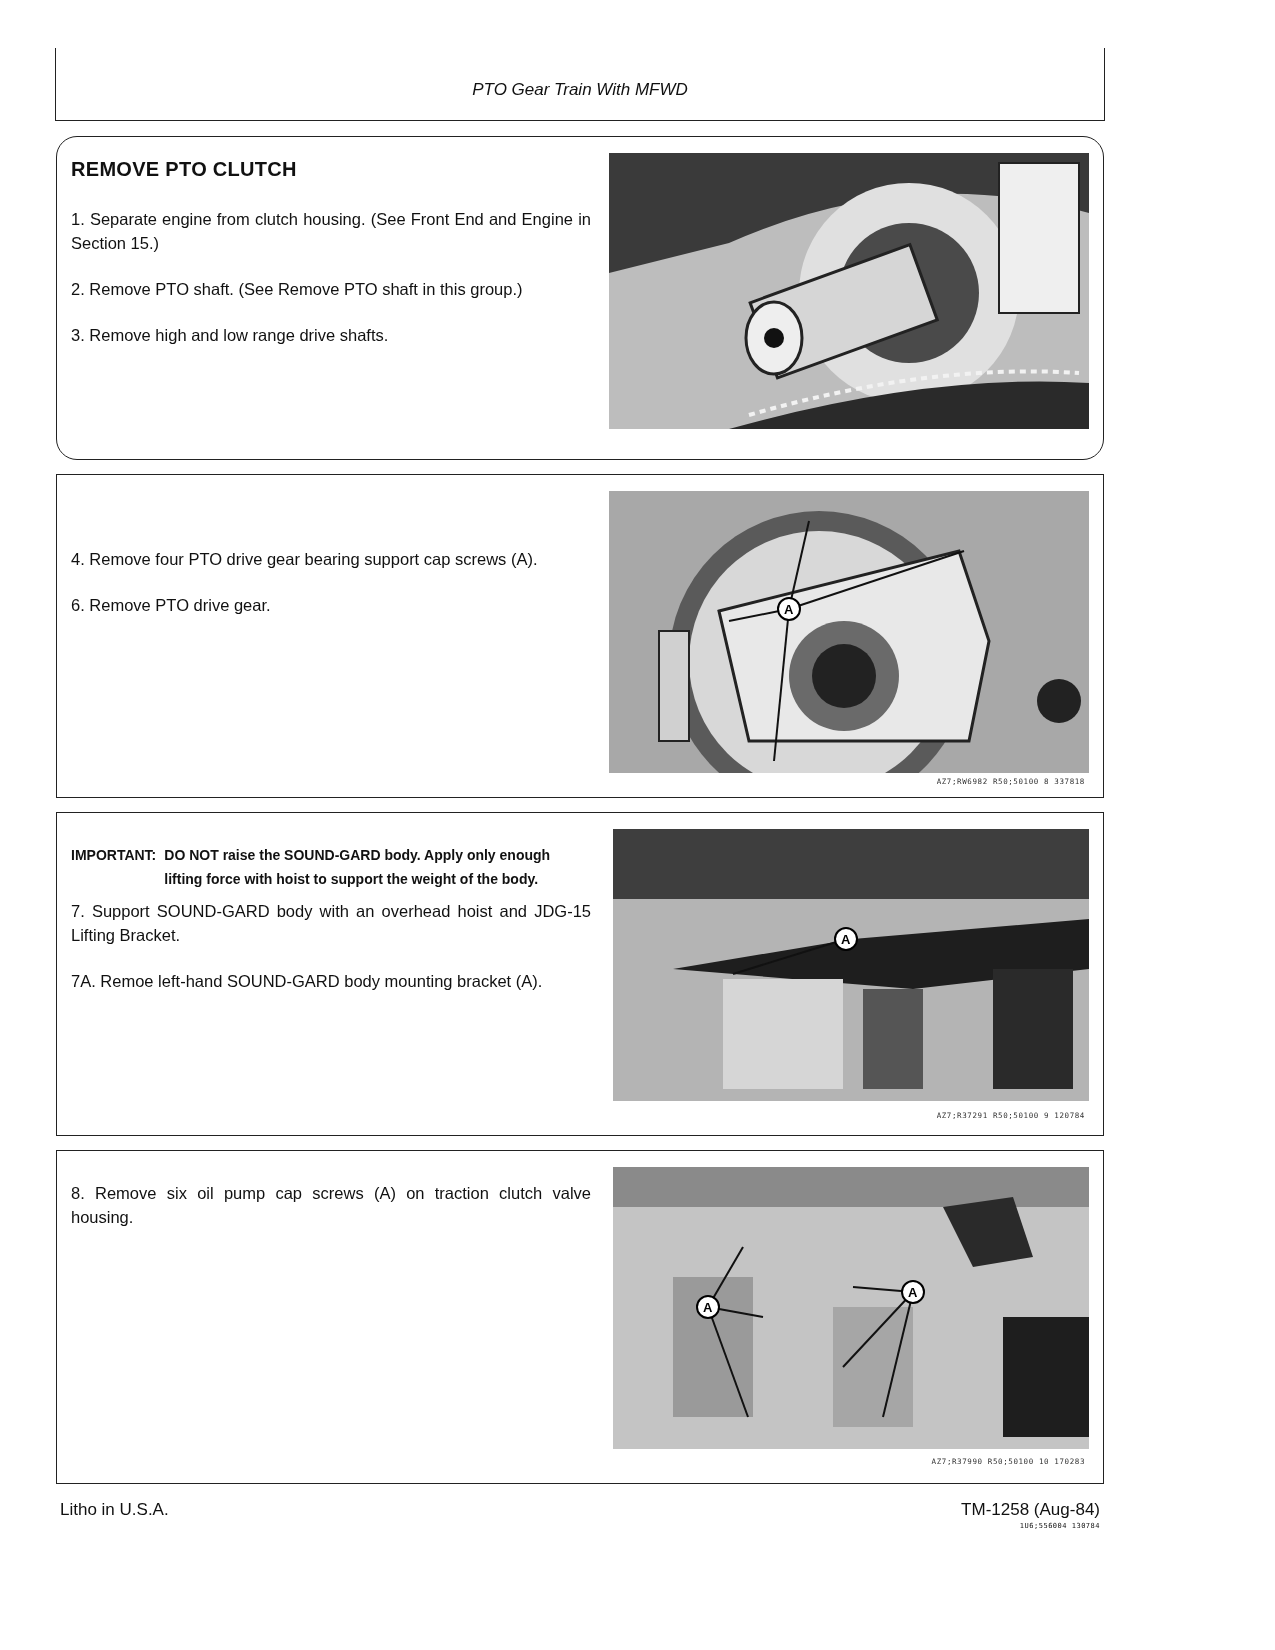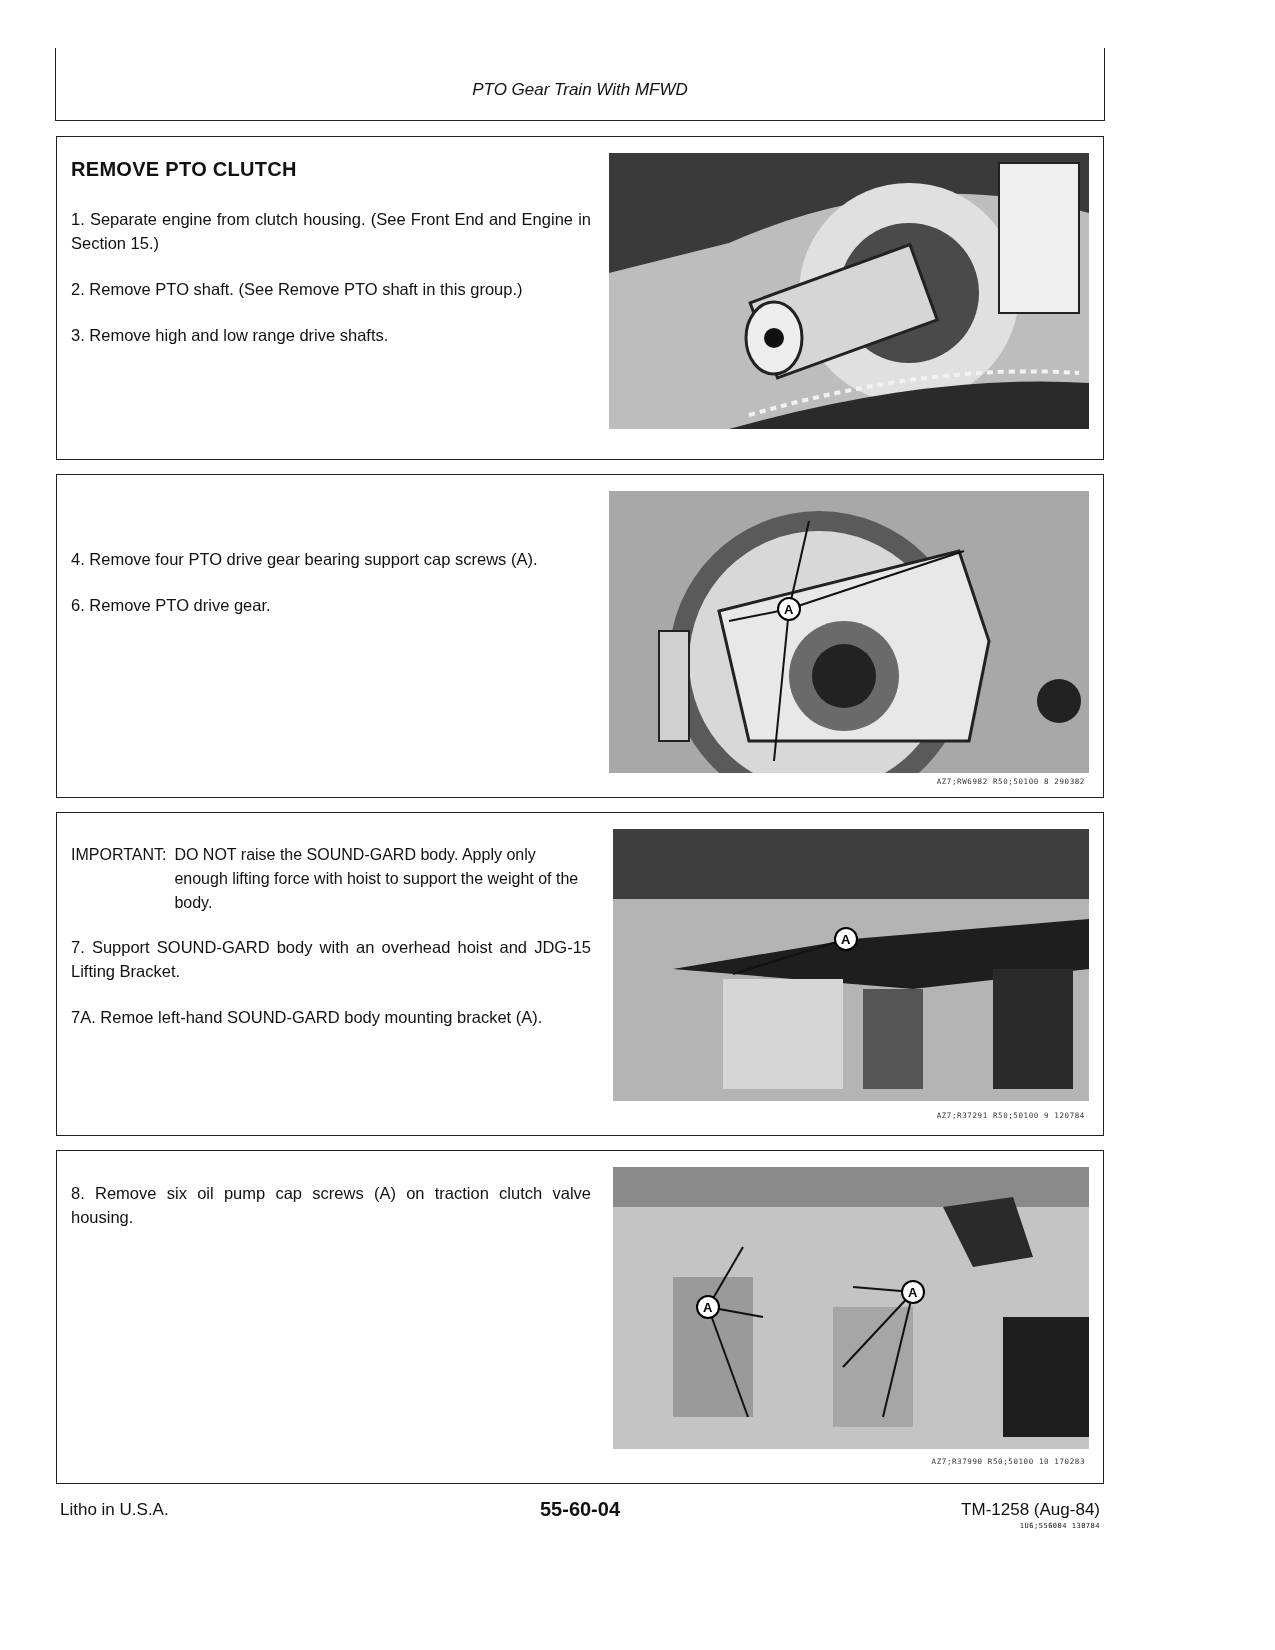--- a/index.html
+++ b/index.html
@@ -6,39 +6,39 @@
     body { width: 1275px; height: 1650px; position: relative; font-family: "Liberation Sans", sans-serif; color: #111; }
     .page-header { position: absolute; left: 55px; top: 48px; width: 1048px; height: 72px; border-left: 1.5px solid #222; border-right: 1.5px solid #222; border-bottom: 1.5px solid #222; }
     .page-header .title { position: absolute; left: 0; right: 0; top: 32px; text-align: center; font-style: italic; font-size: 17px; }
     .block { position: absolute; left: 56px; width: 1048px; border: 1.5px solid #222; box-sizing: border-box; background: #fff; }
     .block .text { position: absolute; left: 14px; top: 18px; width: 520px; font-size: 16.5px; line-height: 24px; }
     .block .text p { margin: 0 0 22px 0; text-align: justify; }
     .block h2 { margin: 2px 0 26px 0; font-size: 20px; font-weight: bold; letter-spacing: 0.3px; }
     .photo { position: absolute; right: 14px; background: #999; overflow: hidden; }
     .photo svg { width: 100%; height: 100%; display: block; }
     .caption { position: absolute; right: 18px; font-family: "DejaVu Sans Mono", monospace; font-size: 7.5px; letter-spacing: 0.6px; color: #333; }
-    .important { font-weight: normal; font-size: 16px; line-height: 24px; margin-bottom: 20px; display: flex; }
+    .important { font-weight: bold; font-size: 14px; line-height: 24px; margin-bottom: 8px; display: flex; }
     .important .lbl { flex: 0 0 auto; margin-right: 8px; }
     .important .body { flex: 1; }
     .footer { position: absolute; top: 1498px; left: 60px; width: 1040px; height: 40px; }
     .footer .left { position: absolute; left: 0; top: 2px; font-size: 17px; }
     .footer .center { position: absolute; left: 0; right: 0; text-align: center; top: 0; font-size: 20px; font-weight: bold; }
     .footer .right { position: absolute; right: 0; top: 2px; font-size: 17px; text-align: right; }
     .footer .sub { position: absolute; right: 0; top: 24px; font-family: "DejaVu Sans Mono", monospace; font-size: 7px; letter-spacing: 0.5px; margin-left: 32px; }
     .callout { fill: #fff; stroke: #000; stroke-width: 2; }
     .callout-text { font-family: "Liberation Sans", sans-serif; font-size: 13px; font-weight: bold; }
   </style>
 </head>
 <body>
 
 <div class="page-header">
   <div class="title">PTO Gear Train With MFWD</div>
 </div>
 
-<div class="block" style="top:136px; height:324px;">
+<div class="block" style="top:136px; height:324px;border-radius:21px;">
   <div class="text">
     <h2>REMOVE PTO CLUTCH</h2>
     <p>1. Separate engine from clutch housing. (See Front End and Engine in Section 15.)</p>
     <p>2. Remove PTO shaft. (See Remove PTO shaft in this group.)</p>
     <p>3. Remove high and low range drive shafts.</p>
   </div>
   <div class="photo" style="top:16px; width:480px; height:276px;">
     <svg viewBox="0 0 480 276" preserveAspectRatio="none">
       <rect width="480" height="276" fill="#bdbdbd"></rect>
       <path d="M0 0 L480 0 L480 60 Q300 10 120 90 L0 120 Z" fill="#3a3a3a"></path>
@@ -71,21 +71,21 @@
       <rect x="50" y="140" width="30" height="110" fill="#d0d0d0" stroke="#222" stroke-width="2"></rect>
       <circle cx="450" cy="210" r="22" fill="#222"></circle>
       <line x1="180" y1="118" x2="200" y2="30" stroke="#111" stroke-width="2"></line>
       <line x1="180" y1="118" x2="355" y2="60" stroke="#111" stroke-width="2"></line>
       <line x1="180" y1="118" x2="120" y2="130" stroke="#111" stroke-width="2"></line>
       <line x1="180" y1="118" x2="165" y2="270" stroke="#111" stroke-width="2"></line>
       <circle class="callout" cx="180" cy="118" r="11"></circle>
       <text class="callout-text" x="175" y="123">A</text>
     </svg>
   </div>
-  <div class="caption" style="top:302px;">AZ7;RW6982 R50;50100 8 290382</div>
+  <div class="caption" style="top:302px;">AZ7;RW6982 R50;50100 8 337818</div>
 </div>
 
 <div class="block" style="top:812px; height:324px;">
   <div class="text" style="top:30px;">
     <div class="important">
       <span class="lbl">IMPORTANT:</span>
       <span class="body">DO NOT raise the SOUND-GARD body. Apply only enough lifting force with hoist to support the weight of the body.</span>
     </div>
     <p>7. Support SOUND-GARD body with an overhead hoist and JDG-15 Lifting Bracket.</p>
     <p>7A. Remoe left-hand SOUND-GARD body mounting bracket (A).</p>
@@ -128,16 +128,15 @@
       <text class="callout-text" x="90" y="145">A</text>
       <circle class="callout" cx="300" cy="125" r="11"></circle>
       <text class="callout-text" x="295" y="130">A</text>
     </svg>
   </div>
   <div class="caption" style="top:306px;">AZ7;R37990 R50;50100 10 170283</div>
 </div>
 
 <div class="footer">
   <span class="left">Litho in U.S.A.</span>
-  <span class="center">55-60-04</span>
   <span class="right">TM-1258 (Aug-84)</span>
   <span class="sub">1U6;556004 130784</span>
 </div>
 
 </body></html>

